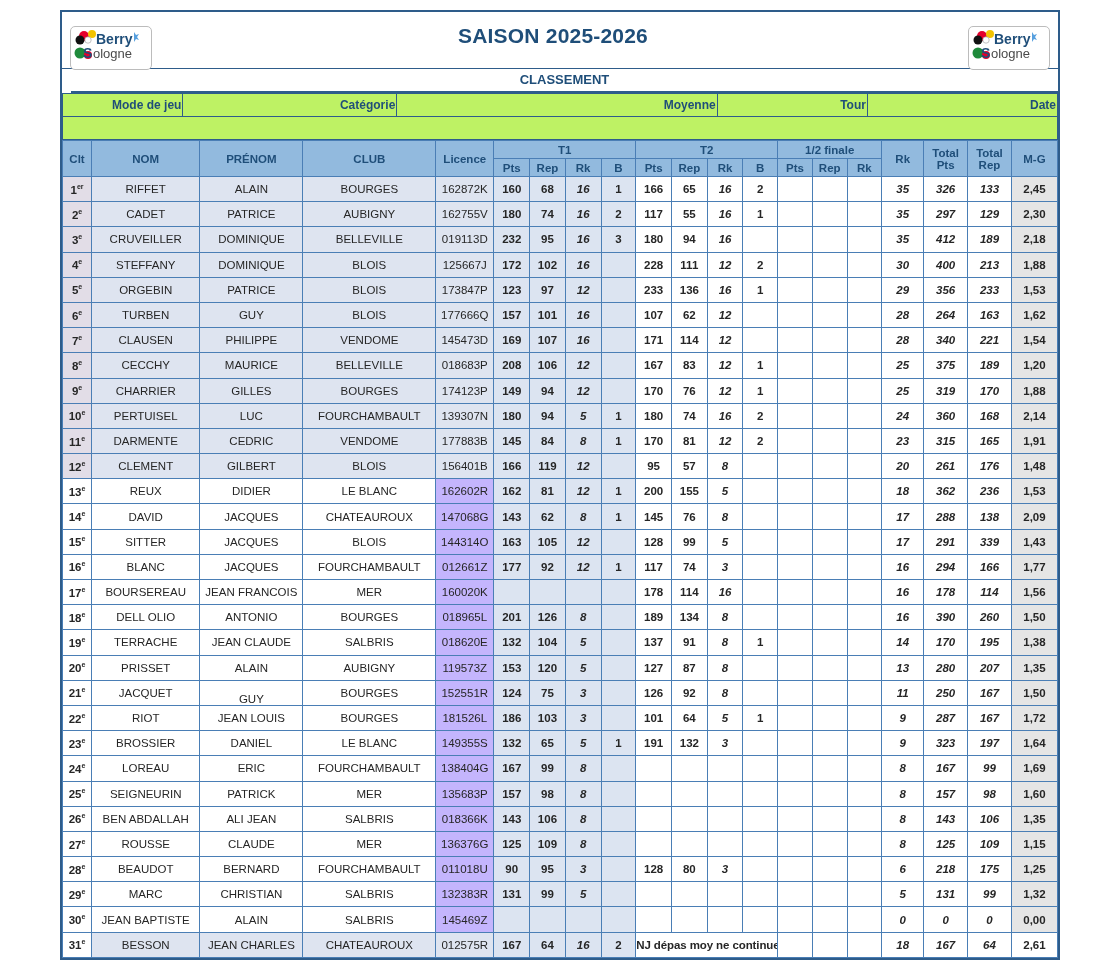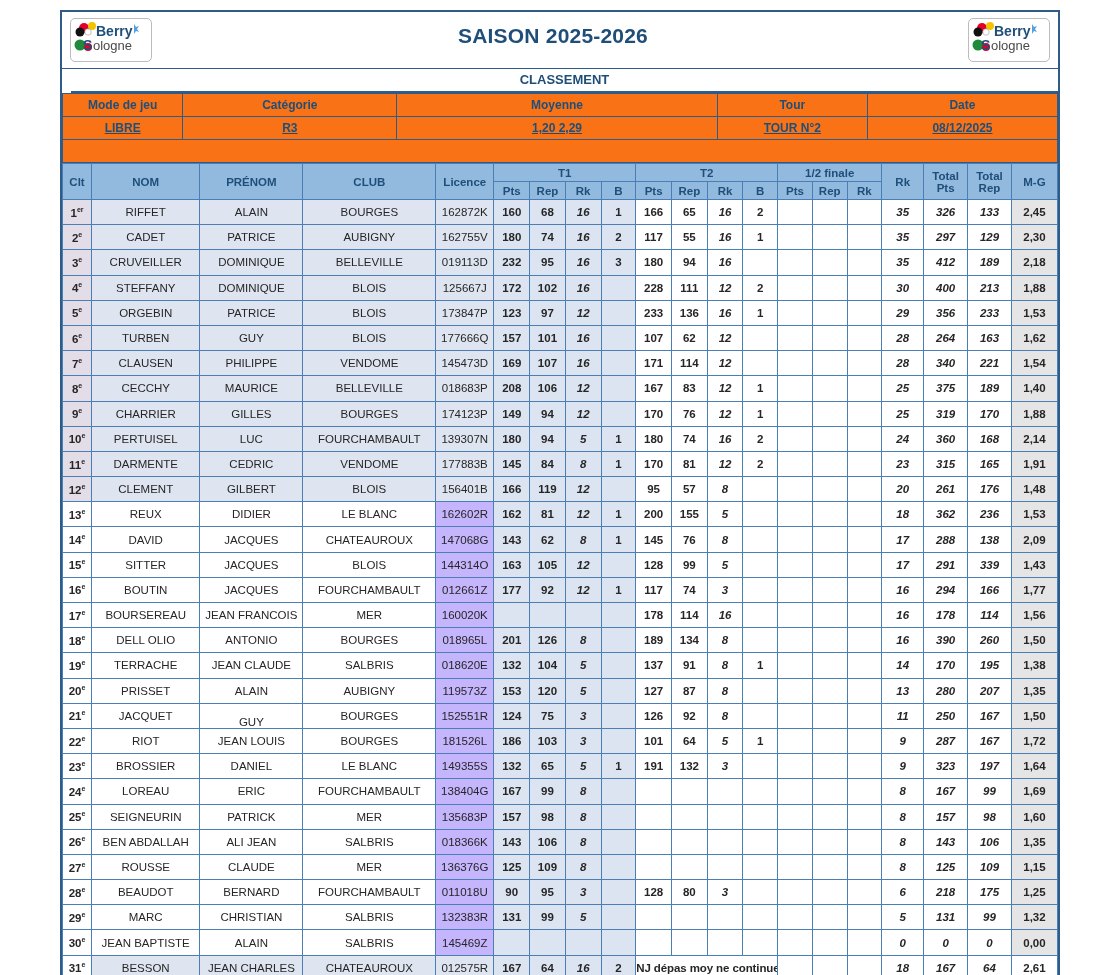--- a/index.html
+++ b/index.html
@@ -27,21 +27,21 @@
     border-bottom:1px solid #2E5C8A;
     background:#ffffff;
   }
   .season-title{
     position:absolute;left:0;right:14px;top:12px;
     text-align:center;
     font-size:21px;font-weight:bold;color:#1F4E79;
     letter-spacing:.2px;
   }
   .logo{
-    position:absolute;top:6px;
+    position:absolute;top:14px;
     width:80px;height:42px;
     border:1px solid #bcbcbc;border-radius:5px;
     background:#ffffff;
     overflow:hidden;
   }
   .logo.left{left:8px;}
   .logo.right{right:8px;}
   .logo svg{display:block;}
 
   
@@ -52,25 +52,25 @@
     border-bottom:2px solid #2E5C8A;
     margin-left:9px;
   }
 
   
   table{border-collapse:collapse;}
   table.info{width:100%;table-layout:fixed;}
   table.info td{
     border:1px solid #2E5C8A;
     height:20px;
-    text-align:center;
+    text-align:right;
     font-size:12px;
     color:#1F4E79;
     font-weight:bold;
-    background:#f97316;
+    background:#bef264;
   }
   table.info tr.vals td{
     text-decoration:underline;
   }
   .spacer-row td{
     background:#ffffff;border:none;border-bottom:2px solid #2E5C8A;height:5px;
   }
 
   
   table.grid{width:100%;table-layout:fixed;border-collapse:collapse;}
@@ -165,27 +165,20 @@
           <col style="width:15.1%">
           <col style="width:19.1%">
       </colgroup>
       <tbody>
         <tr>
           <td>Mode de jeu</td>
           <td>Catégorie</td>
           <td>Moyenne</td>
           <td>Tour</td>
           <td>Date</td>
-        </tr>
-        <tr class="vals">
-          <td>LIBRE</td>
-          <td>R3</td>
-          <td>1,20  2,29</td>
-          <td>TOUR N°2</td>
-          <td>08/12/2025</td>
         </tr>
         <tr class="spacer-row">
             <td colspan="5"></td>
           </tr>
       </tbody>
     </table>
 
     <table class="grid" id="grid">
       <colgroup>
         <col style="width:2.85%">
@@ -412,21 +405,21 @@
             <td class="t2">167</td>
             <td class="t2">83</td>
             <td class="t2 rk">12</td>
             <td class="t2">1</td>
             <td class="sf"></td>
             <td class="sf"></td>
             <td class="sf"></td>
             <td class="tot">25</td>
             <td class="tot">375</td>
             <td class="tot">189</td>
-            <td class="mg">1,40</td>
+            <td class="mg">1,20</td>
           </tr>
           <tr>
             <td class="clt">9<sup>e</sup></td>
             <td class="txt">CHARRIER</td>
             <td class="txt">GILLES</td>
             <td class="txt">BOURGES</td>
             <td class="lic">174123P</td>
             <td class="t1">149</td>
             <td class="t1">94</td>
             <td class="t1 rk">12</td>
@@ -570,21 +563,21 @@
             <td class="sf"></td>
             <td class="sf"></td>
             <td class="sf"></td>
             <td class="tot">17</td>
             <td class="tot">291</td>
             <td class="tot">339</td>
             <td class="mg">1,43</td>
           </tr>
           <tr class="plain">
             <td class="clt">16<sup>e</sup></td>
-            <td class="txt">BOUTIN</td>
+            <td class="txt">BLANC</td>
             <td class="txt">JACQUES</td>
             <td class="txt">FOURCHAMBAULT</td>
             <td class="lic">012661Z</td>
             <td class="t1">177</td>
             <td class="t1">92</td>
             <td class="t1 rk">12</td>
             <td class="t1">1</td>
             <td class="t2">117</td>
             <td class="t2">74</td>
             <td class="t2 rk">3</td>

